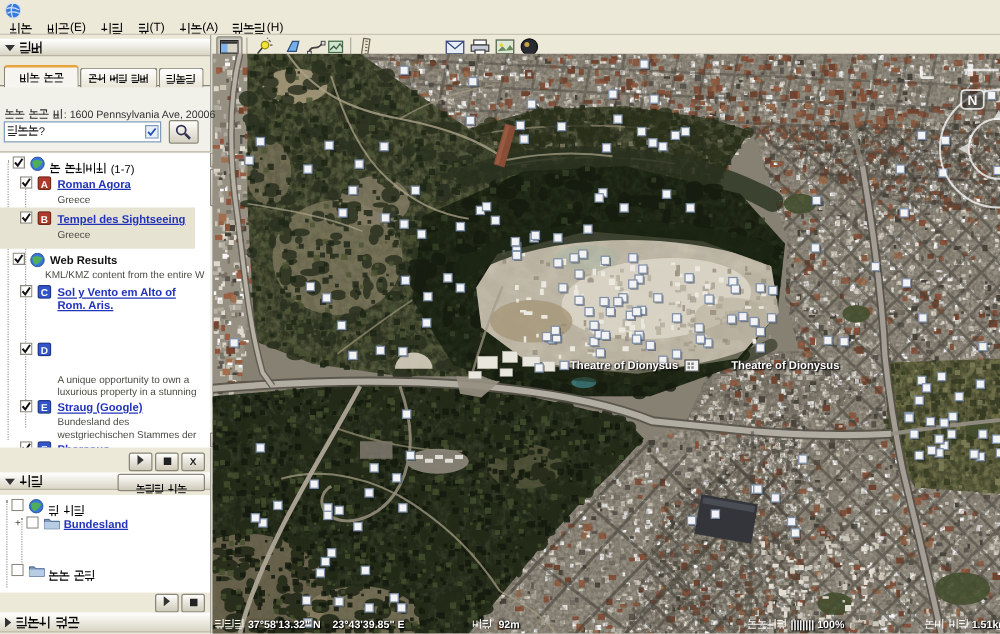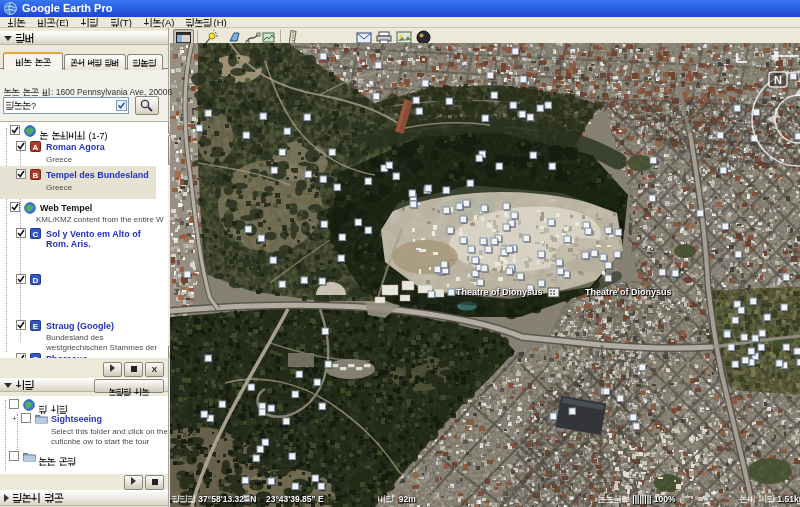--- a/index.html
+++ b/index.html
@@ -9,34 +9,33 @@
 #sidebar{position:absolute;left:0;top:28px;width:169px;height:479px;background:#ece9d8;border-right:1px solid #a3a3a3}
 .phead{position:absolute;left:0;width:168px;height:14px;background:linear-gradient(#fdfdfb,#d9d5c4);border-top:1px solid #fff;border-bottom:1px solid #b8b4a2;font-size:10px;font-weight:bold;display:flex;align-items:center;padding-left:4px;gap:4px}
 .tri{width:0;height:0;border-left:4px solid transparent;border-right:4px solid transparent;border-top:5px solid #333}
 .trir{width:0;height:0;border-top:4px solid transparent;border-bottom:4px solid transparent;border-left:5px solid #333}
 .tab{position:absolute;font-size:9px;height:16px;border:1px solid #898679;border-bottom:none;border-radius:3px 3px 0 0;background:linear-gradient(#fefefe,#e8e5d6);display:flex;align-items:center;justify-content:center;z-index:2}
 .tabon{background:#f6f5ef;border-top:2px solid #e8a33d;height:18px;z-index:3}
 #sform{position:absolute;left:0;top:40px;width:168px;height:54px;background:#f1f0e9;border-top:1px solid #898679;border-bottom:1px solid #b8b4a2;z-index:1}
 .inp{position:absolute;left:3px;top:28px;width:126px;height:17px;background:#fff;border:1px solid #7f9db9;font-size:9.5px;line-height:15px;padding-left:2px}
 .sbtn{position:absolute;left:135px;top:27px;width:24px;height:19px;background:linear-gradient(#fdfdfb,#d5d1c0);border:1px solid #898679;border-radius:2px}
 #stree{position:absolute;left:0;top:94px;width:180px;height:236px;background:#fff;overflow:hidden}
-.link{color:#2233bb;font-size:9px;font-weight:bold;font-family:"Liberation Sans",sans-serif}
+.link{color:#2233bb;text-decoration:underline;font-size:9px;font-weight:bold;font-family:"Liberation Sans",sans-serif}
 .desc{color:#4a4a44;font-size:8px;line-height:9.5px}
 .plain{color:#111;font-size:9px}
 .pbtn{position:absolute;width:19px;height:15px;background:linear-gradient(#fdfdfb,#cfcbba);border:1px solid #898679;border-radius:2px;font-size:8px;text-align:center;line-height:13px;color:#222}
 #toolbar{position:absolute;left:170px;top:28px;width:630px;height:15px;background:#ece9d8}
 #map{position:absolute;left:170px;top:43px;width:630px;height:464px;background:#8f897b;overflow:hidden}
 #map svg{display:block;filter:blur(0.45px) brightness(0.97) saturate(0.96)}
 .ovl{position:absolute;color:#fff;font-weight:bold;font-size:9px;text-shadow:0 0 2px #000,1px 1px 1px #000;white-space:nowrap;z-index:5;display:flex;align-items:center;line-height:10px}
 .scroll{position:absolute;right:0;top:0;width:12px;height:236px;background:#f0efe8}
 .sbox{position:absolute;left:0;width:12px;height:12px;background:linear-gradient(#fdfdfb,#cfcbba);border:1px solid #898679;border-radius:1px}
 .dot{position:absolute;border-left:1px dotted #a0a0a0;width:0}
 </style></head><body>
 <div id="app">
-    <div id="title">Google Earth Pro</div>
     <svg width="13" height="13" viewBox="0 0 13 13" style="position:absolute;left:4px;top:2px">
       <circle cx="6.5" cy="6.5" r="6" fill="#3a7ad9"></circle>
       <path d="M1.5 5 C4 3.5,7 3.8,11.5 6 M2 8.5 C5 7,9 7.5,11.8 8.8 M6.5 0.5 C4.5 4,4.5 9,6.5 12.5" stroke="#cfe2f8" stroke-width="1" fill="none"></path>
       <circle cx="6.5" cy="6.5" r="6" fill="none" stroke="#d9e6f7" stroke-width="0.8"></circle>
     </svg>
     <div id="menu">
       <span style="display:inline-flex;align-items:center">
         <svg width="18" height="10" viewBox="0 0 18 10" style="vertical-align:0px" fill="none" stroke="#000" stroke-width="0.85" stroke-linecap="square">
           <path d="M7.1 0.6V8.9M0.4 5.5H4.4M2.5 1.0V6.6M0.4 8.4H4.9"></path>
           <path d="M9.2 4.9H17.0M13.1 2.9V4.9M10.2 2.7H15.7M10.6 0.8V2.7M9.9 8.6H15.9M10.2 6.8V8.6"></path>
@@ -157,44 +156,45 @@
         </svg>
         <div style="position:absolute;left:30px;top:19px;width:11px;height:11px;background:#b03a2a;border:1px solid #00000055;border-radius:2px;color:#fff;font-size:8px;font-weight:bold;text-align:center;line-height:11px;font-family:'Liberation Sans',sans-serif">A</div>
         <a class="link" style="position:absolute;left:46px;top:20px">Roman Agora</a>
         <div class="desc" style="position:absolute;left:46px;top:33px">Greece</div>
         <div style="position:absolute;left:0;top:44px;width:156px;height:33px;background:#e7e3d3"></div>
         <svg width="10" height="10" viewBox="0 0 10 10" style="position:absolute;left:16px;top:47px">
           <rect x="0.5" y="0.5" width="9" height="9" fill="#fff" stroke="#8a887e"></rect>
           <path d="M2 5 l2.2 2.5 L8 2" stroke="#111" stroke-width="1.6" fill="none"></path>
         </svg>
         <div style="position:absolute;left:30px;top:47px;width:11px;height:11px;background:#b03a2a;border:1px solid #00000055;border-radius:2px;color:#fff;font-size:8px;font-weight:bold;text-align:center;line-height:11px;font-family:'Liberation Sans',sans-serif">B</div>
-        <a class="link" style="position:absolute;left:46px;top:48px">Tempel des Bundesland</a>
+        <a class="link" style="position:absolute;left:46px;top:48px">Tempel des Sightseeing</a>
         <div class="desc" style="position:absolute;left:46px;top:61px">Greece</div>
         <svg width="10" height="10" viewBox="0 0 10 10" style="position:absolute;left:10px;top:80px">
           <rect x="0.5" y="0.5" width="9" height="9" fill="#fff" stroke="#8a887e"></rect>
           <path d="M2 5 l2.2 2.5 L8 2" stroke="#111" stroke-width="1.6" fill="none"></path>
         </svg>
         <svg width="12" height="12" viewBox="0 0 12 12" style="position:absolute;left:24px;top:80px">
           <circle cx="6" cy="6" r="5.4" fill="#3d74d8"></circle>
           <path d="M2 4 C4 2.5,7 2.6,10 4.2 C9 7,7 9,4.5 10 C2.5 8.5,1.8 6,2 4Z" fill="#4fae58"></path>
           <circle cx="6" cy="6" r="5.4" fill="none" stroke="#1a4c8f" stroke-width="0.7"></circle>
         </svg>
-        <div class="plain" style="position:absolute;left:40px;top:81px;font-weight:bold">Web Tempel</div>
+        <div class="plain" style="position:absolute;left:40px;top:81px;font-weight:bold">Web Results</div>
         <div class="desc" style="position:absolute;left:36px;top:93px;white-space:nowrap">KML/KMZ content from the entire W</div>
         <svg width="10" height="10" viewBox="0 0 10 10" style="position:absolute;left:16px;top:106px">
           <rect x="0.5" y="0.5" width="9" height="9" fill="#fff" stroke="#8a887e"></rect>
           <path d="M2 5 l2.2 2.5 L8 2" stroke="#111" stroke-width="1.6" fill="none"></path>
         </svg>
         <div style="position:absolute;left:30px;top:106px;width:11px;height:11px;background:#3355cc;border:1px solid #00000055;border-radius:2px;color:#fff;font-size:8px;font-weight:bold;text-align:center;line-height:11px;font-family:'Liberation Sans',sans-serif">C</div>
         <a class="link" style="position:absolute;left:46px;top:107px;width:108px;display:block">Sol y Vento em Alto of Rom. Aris.</a>
         <svg width="10" height="10" viewBox="0 0 10 10" style="position:absolute;left:16px;top:152px">
           <rect x="0.5" y="0.5" width="9" height="9" fill="#fff" stroke="#8a887e"></rect>
           <path d="M2 5 l2.2 2.5 L8 2" stroke="#111" stroke-width="1.6" fill="none"></path>
         </svg>
         <div style="position:absolute;left:30px;top:152px;width:11px;height:11px;background:#3355cc;border:1px solid #00000055;border-radius:2px;color:#fff;font-size:8px;font-weight:bold;text-align:center;line-height:11px;font-family:'Liberation Sans',sans-serif">D</div>
+        <div class="desc" style="position:absolute;left:46px;top:177px;width:112px">A unique opportunity to own a luxurious property in a stunning</div>
         <svg width="10" height="10" viewBox="0 0 10 10" style="position:absolute;left:16px;top:198px">
           <rect x="0.5" y="0.5" width="9" height="9" fill="#fff" stroke="#8a887e"></rect>
           <path d="M2 5 l2.2 2.5 L8 2" stroke="#111" stroke-width="1.6" fill="none"></path>
         </svg>
         <div style="position:absolute;left:30px;top:198px;width:11px;height:11px;background:#3355cc;border:1px solid #00000055;border-radius:2px;color:#fff;font-size:8px;font-weight:bold;text-align:center;line-height:11px;font-family:'Liberation Sans',sans-serif">E</div>
         <a class="link" style="position:absolute;left:46px;top:199px">Straug (Google)</a>
         <div class="desc" style="position:absolute;left:46px;top:211px;width:112px">Bundesland des westgriechischen Stammes der</div>
         <svg width="10" height="10" viewBox="0 0 10 10" style="position:absolute;left:16px;top:231px">
           <rect x="0.5" y="0.5" width="9" height="9" fill="#fff" stroke="#8a887e"></rect>
           <path d="M2 5 l2.2 2.5 L8 2" stroke="#111" stroke-width="1.6" fill="none"></path>
@@ -245,22 +245,21 @@
             <path d="M27.4 0.5V5.6M21.0 1.4H24.9M21.0 4.0H24.9M21.2 6.8H27.6M21.5 8.4H26.4"></path>
           </svg></div>
         <div style="position:absolute;left:12px;top:18px;font-size:8px;color:#444">+</div>
         <svg width="10" height="10" viewBox="0 0 10 10" style="position:absolute;left:21px;top:17px">
           <rect x="0.5" y="0.5" width="9" height="9" fill="#fff" stroke="#8a887e"></rect>
         </svg>
         <svg width="13" height="11" viewBox="0 0 13 11" style="position:absolute;left:35px;top:17px">
           <path d="M0.5 2.5 h4 l1 1.5 h7 v6 h-12 z" fill="#7c97b8" stroke="#41618c" stroke-width="0.8"></path>
           <path d="M0.5 4.5 h12 v5.5 h-12 z" fill="#b8cce4"></path>
         </svg>
-        <a class="link" style="position:absolute;left:51px;top:18px">Sightseeing</a>
-        <div class="desc" style="position:absolute;left:51px;top:31px;width:118px">Select this folder and click on the cuticnbe ow to start the tour</div>
+        <a class="link" style="position:absolute;left:51px;top:18px">Bundesland</a>
         <svg width="10" height="10" viewBox="0 0 10 10" style="position:absolute;left:9px;top:55px">
           <rect x="0.5" y="0.5" width="9" height="9" fill="#fff" stroke="#8a887e"></rect>
         </svg>
         <svg width="13" height="11" viewBox="0 0 13 11" style="position:absolute;left:23px;top:55px">
           <path d="M0.5 2.5 h4 l1 1.5 h7 v6 h-12 z" fill="#7c97b8" stroke="#41618c" stroke-width="0.8"></path>
           <path d="M0.5 4.5 h12 v5.5 h-12 z" fill="#b8cce4"></path>
         </svg>
         <div style="position:absolute;left:39px;top:55px"><svg width="37" height="9" viewBox="0 0 37 9" style="vertical-align:-1px" fill="none" stroke="#000" stroke-width="0.85" stroke-linecap="square">
             <path d="M0.3 4.7H7.7M4.0 2.7V4.7M1.3 2.5H6.5M1.7 0.7V2.5M1.0 8.1H6.7M1.3 6.5V8.1"></path>
             <path d="M8.7 4.7H16.1M12.4 2.7V4.7M9.6 2.5H14.9M10.0 0.7V2.5M9.4 8.1H15.1M9.7 6.5V8.1"></path>

